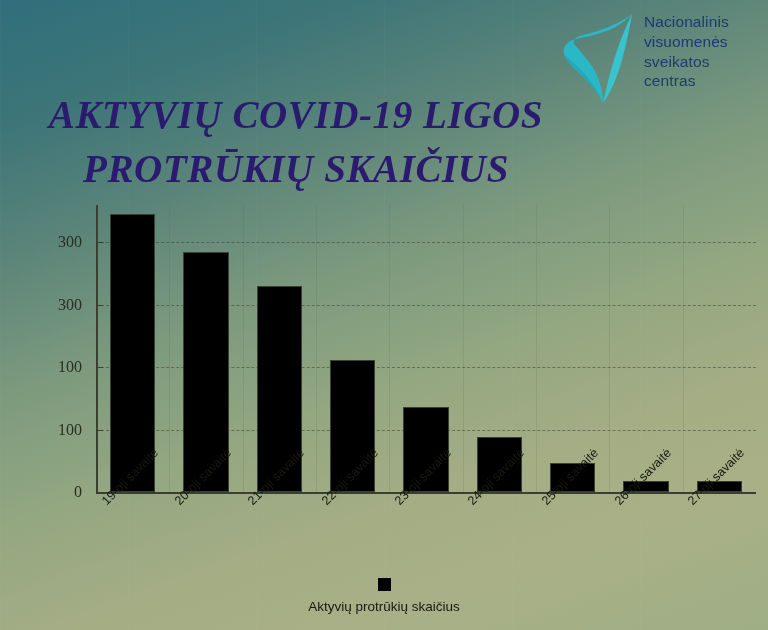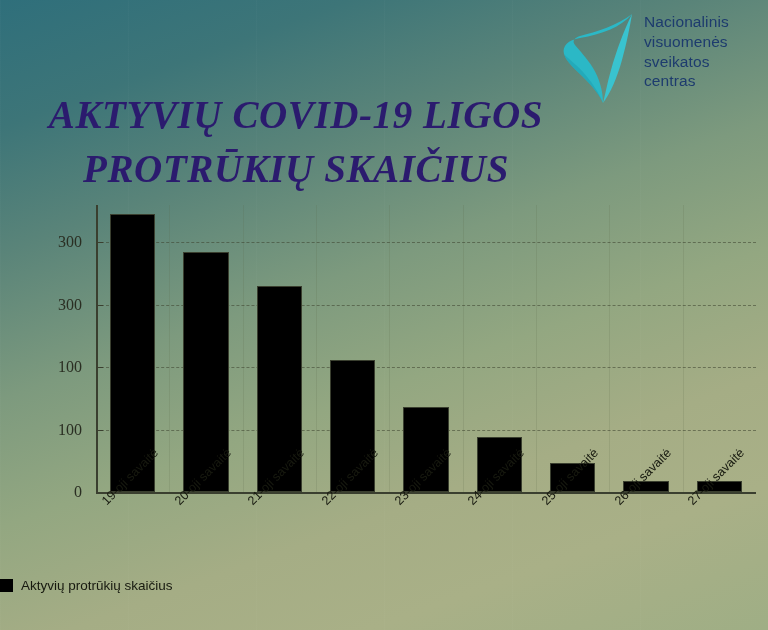--- a/index.html
+++ b/index.html
@@ -171,22 +171,23 @@
     white-space: nowrap;
     font-family: "Liberation Sans", sans-serif;
   }
   #legend {
     position: absolute;
     left: 0;
     top: 382px;
     width: 768px;
     display: flex;
     align-items: center;
-    justify-content: flex-start;
+    justify-content: space-between;
     gap: 8px;
+    flex-direction: column;
   }
   #legend-swatch {
     width: 13px;
     height: 13px;
     background: #000000;
     display: inline-block;
   }
   #legend-label {
     color: #17190f;
     font-size: 13.5px;

